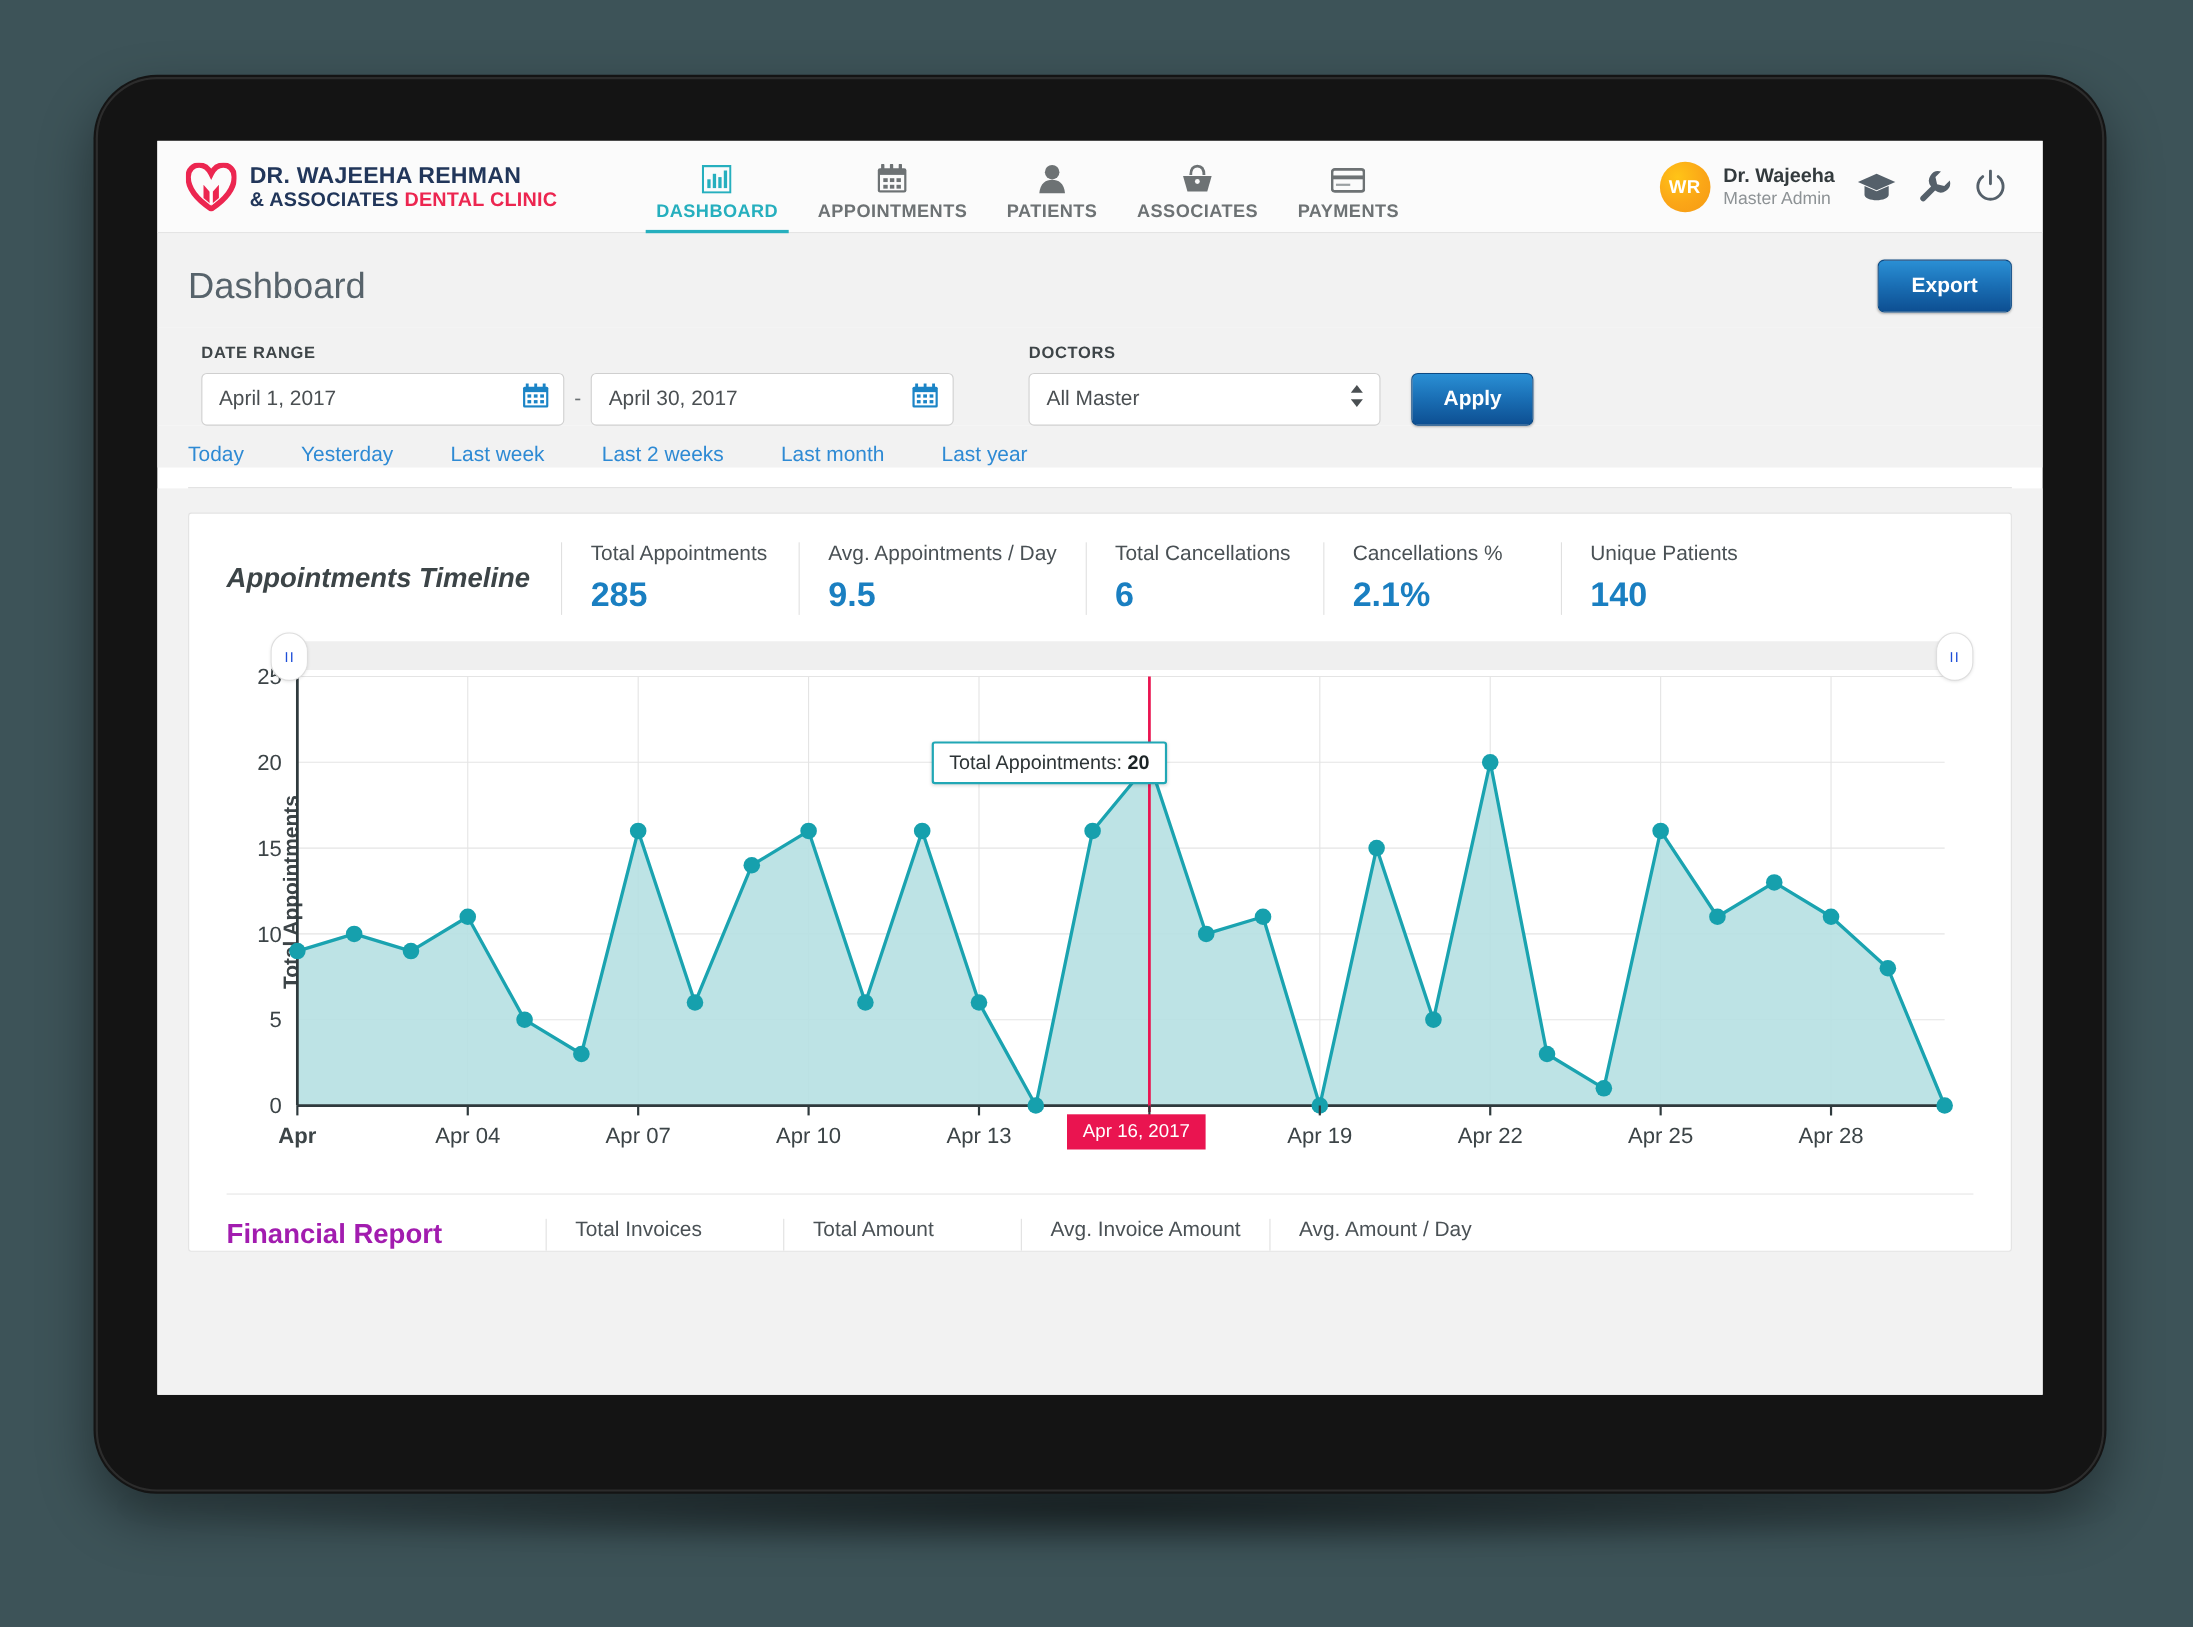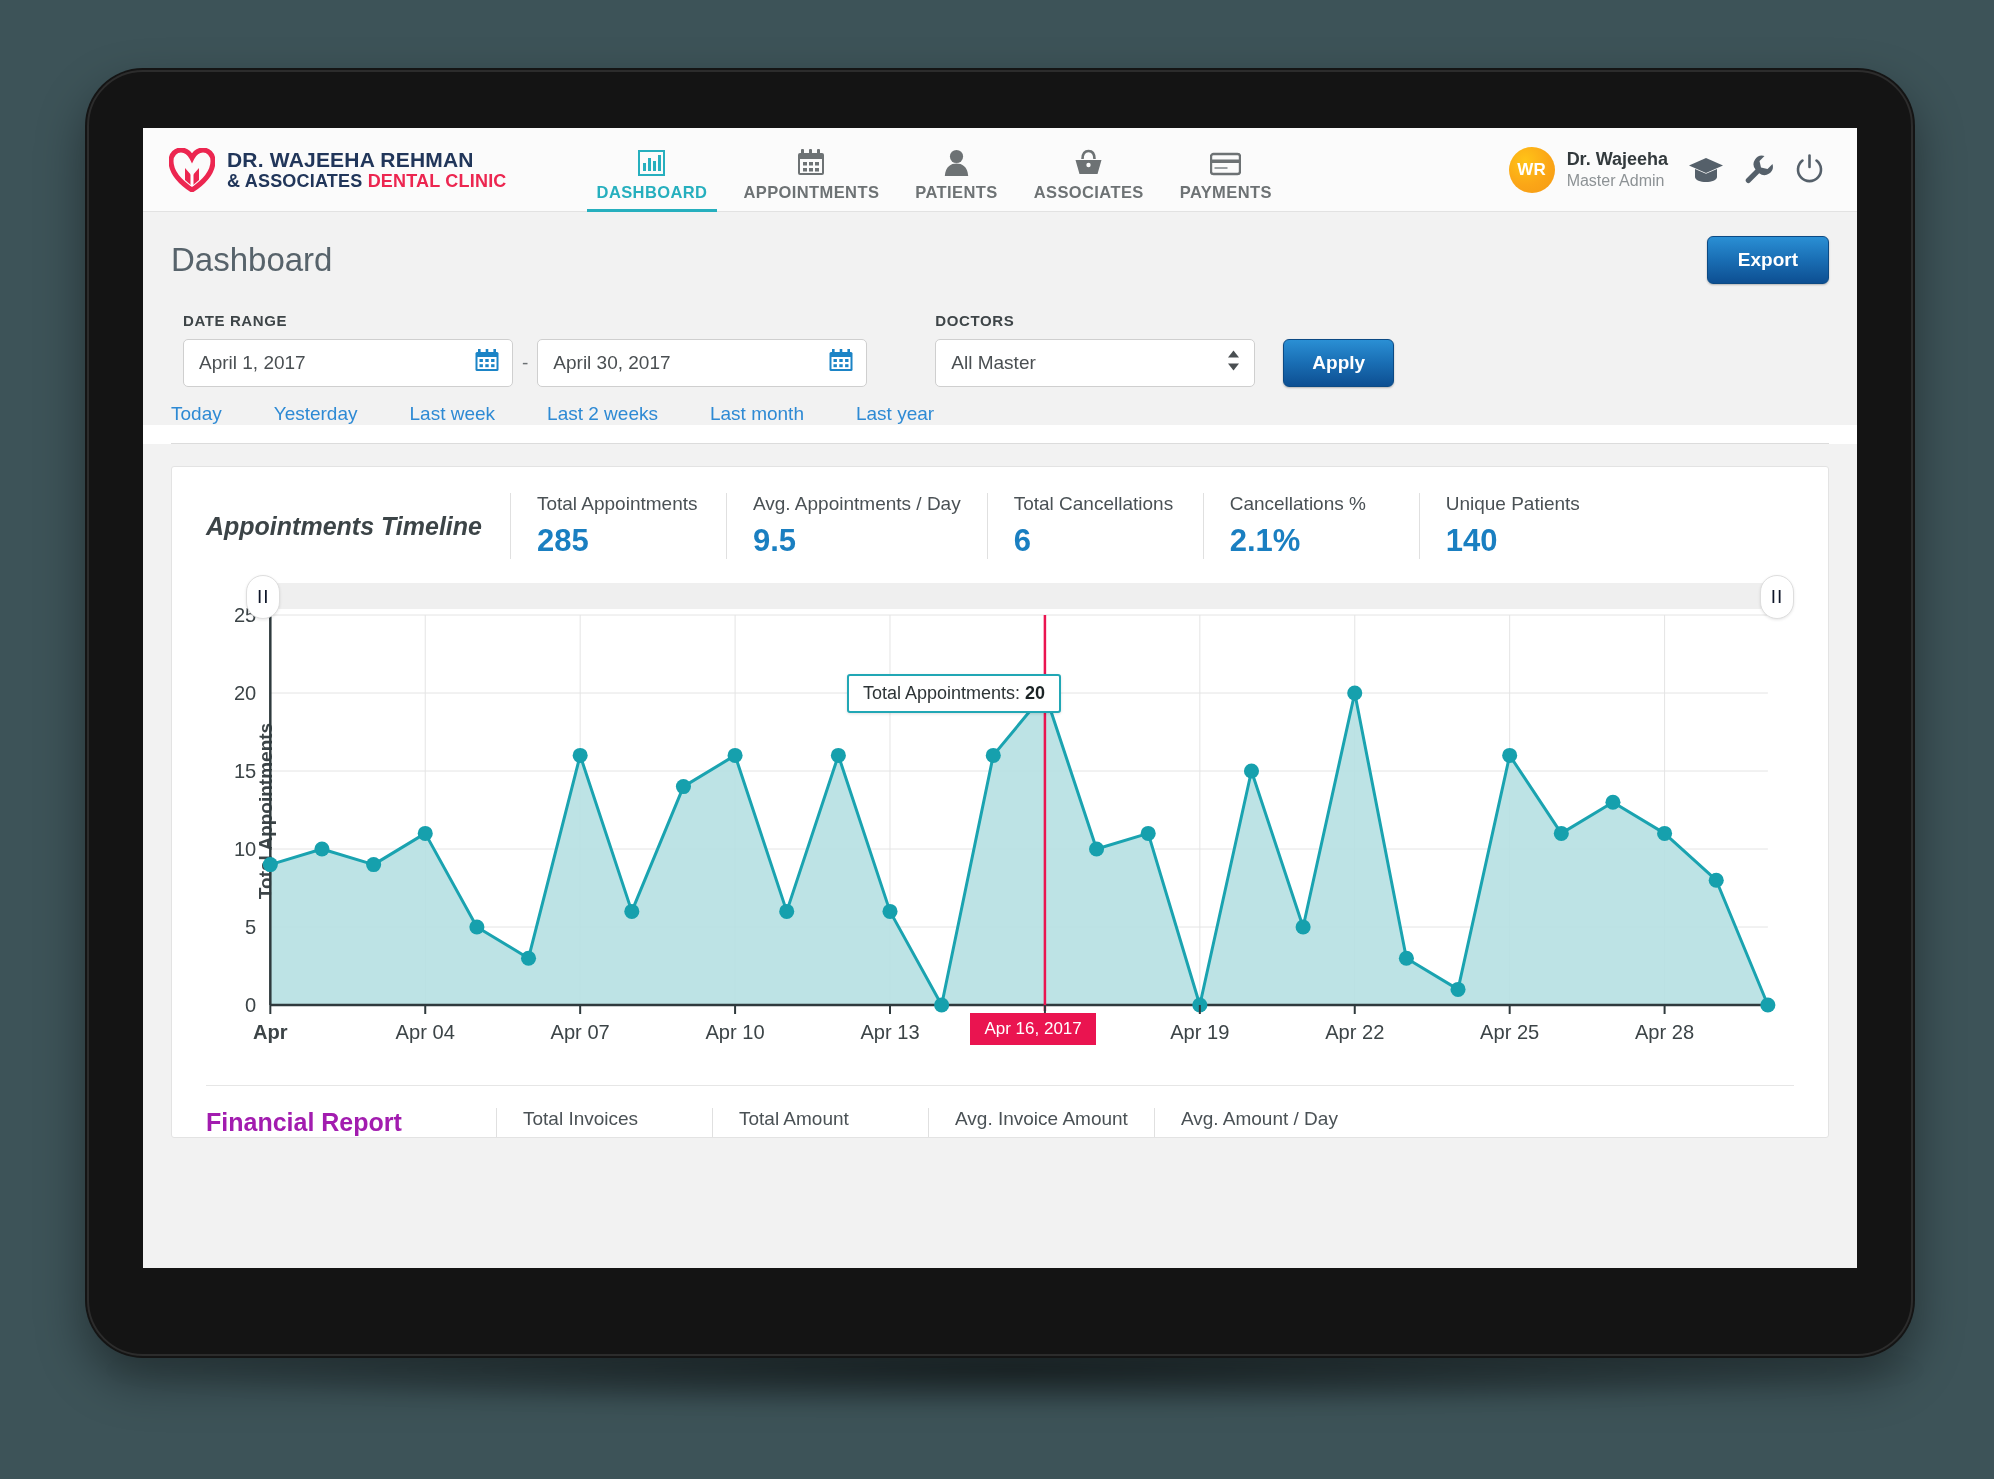--- a/index.html
+++ b/index.html
@@ -176,21 +176,21 @@
     position: absolute; left: 6px; top: 50%;
     transform: translateY(-50%) rotate(-90deg); transform-origin: center;
     font-size: 19px; font-weight: bold; color: #3c4447; white-space: nowrap;
   }
   .scroll-handle {
     position: absolute; top: 0; width: 34px; height: 44px;
     background: #fff; border: 1px solid #dedede; border-radius: 17px;
     display: flex; align-items: center; justify-content: center;
     box-shadow: 0 1px 3px rgba(0,0,0,.10); cursor: grab; z-index: 5;
   }
-  .handle-bars { color: #0f172a; font-size: 19px; letter-spacing: 1px; }
+  .handle-bars { color: #1d4ed8; font-size: 13px; letter-spacing: 1px; }
   .scroll-track {
     position: absolute; top: 8px; height: 26px; background: #efefef;
     border-radius: 3px; z-index: 1;
   }
   .tooltip {
     position: absolute; background: #fff; border: 2px solid #21a7b5;
     border-radius: 3px; padding: 7px 14px; font-size: 18px; color: #2d3436;
     white-space: nowrap; z-index: 6; box-shadow: 0 1px 3px rgba(0,0,0,.12);
   }
   .tooltip b { color: #1b2325; }

